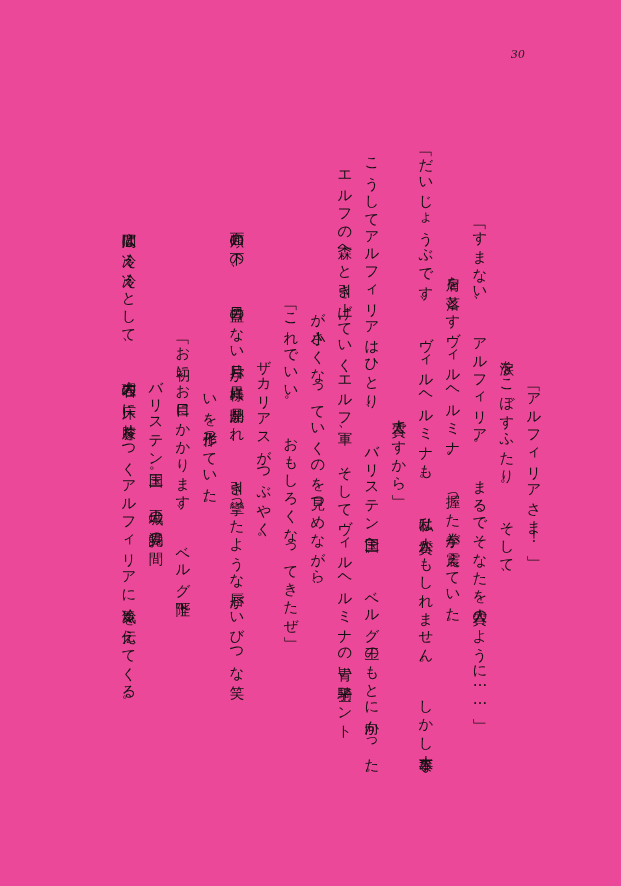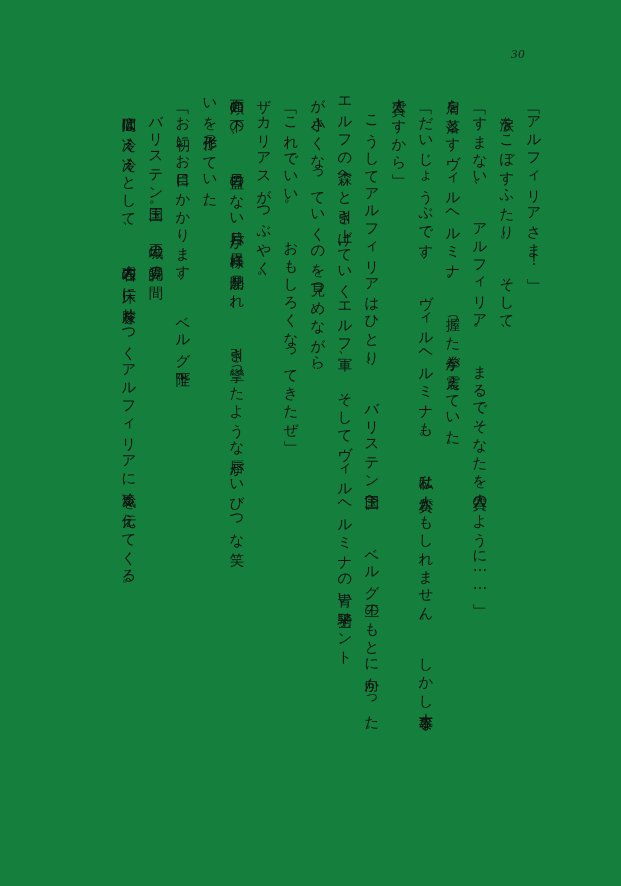--- a/index.html
+++ b/index.html
@@ -13,21 +13,22 @@
     overflow: hidden;
     font-family: "Liberation Serif", "DejaVu Serif", serif;
     color: #000000;
   }
 
   .page {
     position: relative;
     width: 621px;
     height: 886px;
     box-sizing: border-box;
-    background: #15803d;
+    background: #ec4899;
+    text-align: center;
   }
 
   
   .page-number {
     position: absolute;
     top: 46px;
     right: 96px;
     font-size: 13px;
     font-style: italic;
     font-family: "Liberation Serif", "DejaVu Serif", serif;

